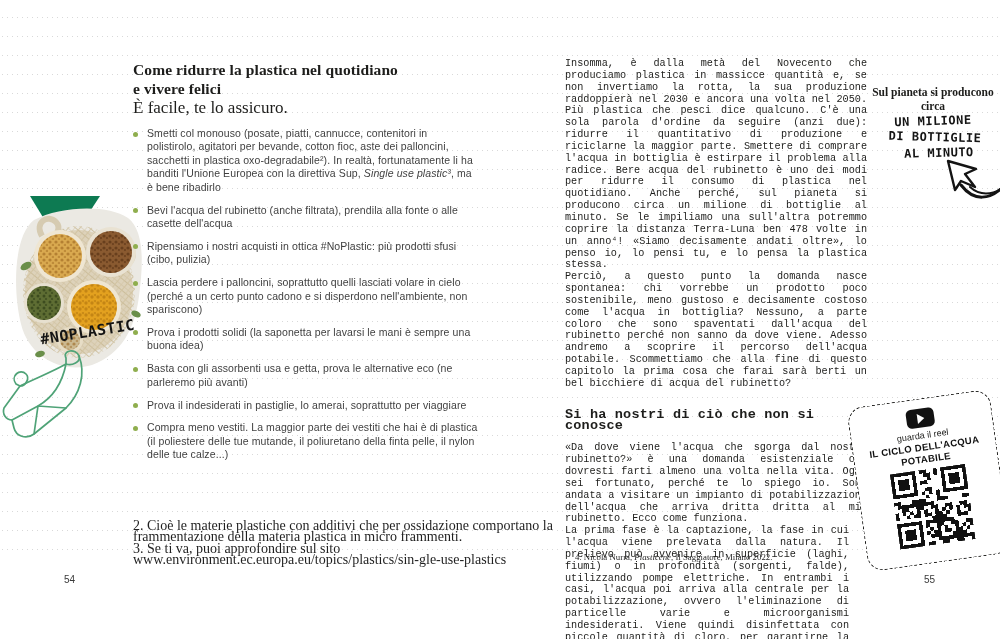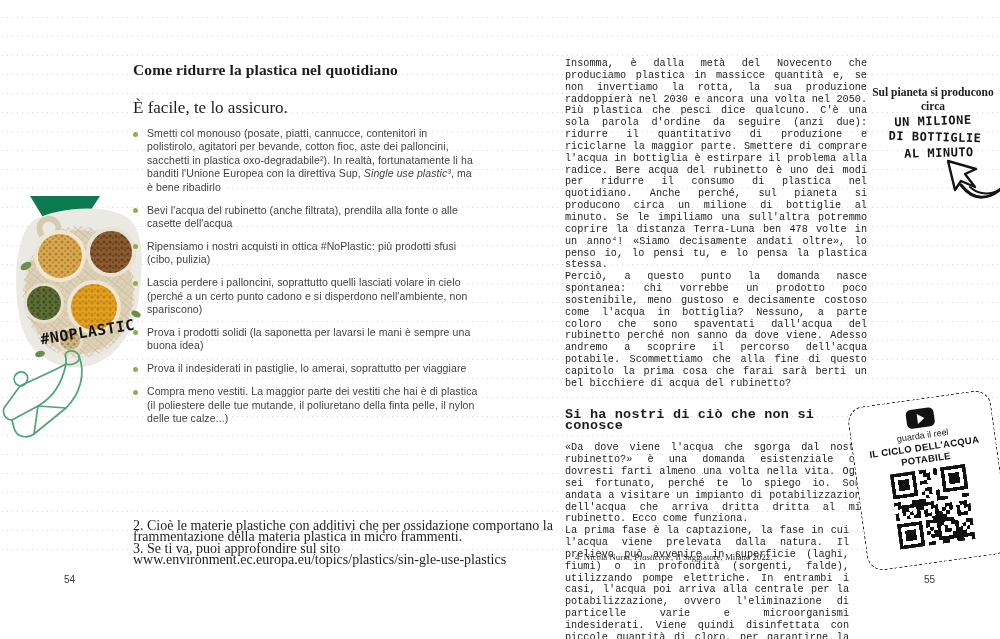--- a/index.html
+++ b/index.html
@@ -149,20 +149,21 @@
       <path d="M66,8 C62,0 76,-2 79,6 C81,12 72,16 66,14 Z"></path>
       <path d="M16,34 C10,26 20,18 26,24 C30,28 26,36 20,36 Z"></path>
       <path d="M66,14 C52,22 36,28 20,36 L4,58 C2,64 6,70 12,70 L38,56 C52,48 62,34 66,14 Z"></path>
       <path d="M79,6 C86,24 80,44 66,58 L34,84 C26,90 16,86 14,78 L12,70"></path>
       <path d="M38,56 L34,84 M66,58 L38,56"></path>
     </g>
   </svg>
 
   <div class="abs l-heading">
     <div>Come ridurre la plastica nel quotidiano</div>
+    <div>e vivere felici</div>
   </div>
 
   <div class="abs l-intro">È facile, te lo assicuro.</div>
 
   <div class="abs bullets">
     <div class="b-row">
       <span class="b-dot"></span>
       <span class="b-txt"><span>Smetti col monouso (posate, piatti, cannucce, contenitori in polistirolo, agitatori per bevande, cotton fioc, aste dei palloncini, sacchetti in plastica oxo-degradabile²). In realtà, fortunatamente li ha banditi l'Unione Europea con la direttiva Sup, </span><span class="it">Single use plastic³</span><span>, ma è bene ribadirlo</span></span>
     </div>
     <div class="b-row">
@@ -173,20 +174,24 @@
         <span class="b-dot"></span>
         <span class="b-txt">Ripensiamo i nostri acquisti in ottica #NoPlastic: più prodotti sfusi (cibo, pulizia)</span>
       </div>
     <div class="b-row">
         <span class="b-dot"></span>
         <span class="b-txt">Lascia perdere i palloncini, soprattutto quelli lasciati volare in cielo (perché a un certo punto cadono e si disperdono nell'ambiente, non spariscono)</span>
       </div>
     <div class="b-row">
         <span class="b-dot"></span>
         <span class="b-txt">Prova i prodotti solidi (la saponetta per lavarsi le mani è sempre una buona idea)</span>
+      </div>
+    <div class="b-row">
+        <span class="b-dot"></span>
+        <span class="b-txt">Basta con gli assorbenti usa e getta, prova le alternative eco (ne parleremo più avanti)</span>
       </div>
     <div class="b-row">
         <span class="b-dot"></span>
         <span class="b-txt">Prova il indesiderati in pastiglie, lo amerai, soprattutto per viaggiare</span>
       </div>
     <div class="b-row">
         <span class="b-dot"></span>
         <span class="b-txt">Compra meno vestiti. La maggior parte dei vestiti che hai è di plastica (il poliestere delle tue mutande, il poliuretano della finta pelle, il nylon delle tue calze...)</span>
       </div>
   </div>

